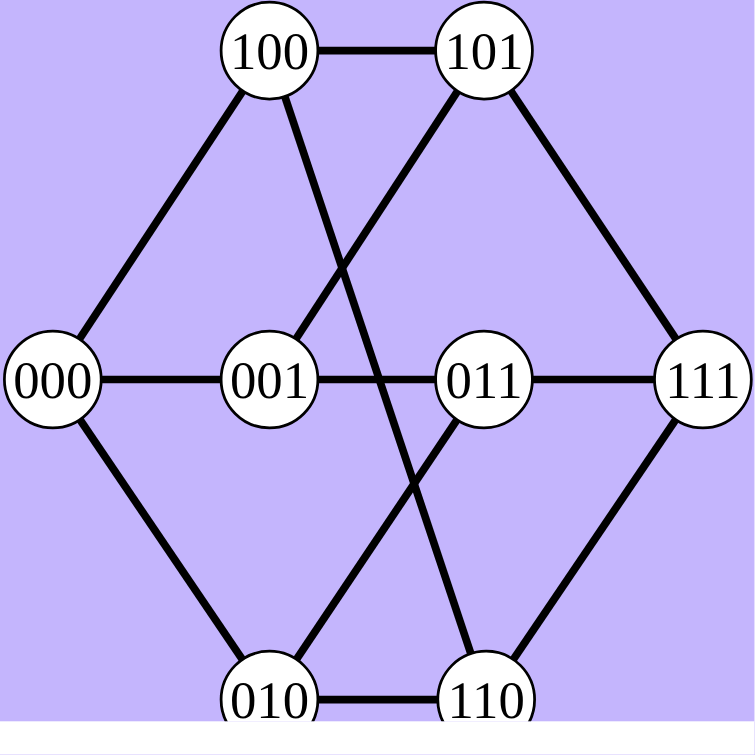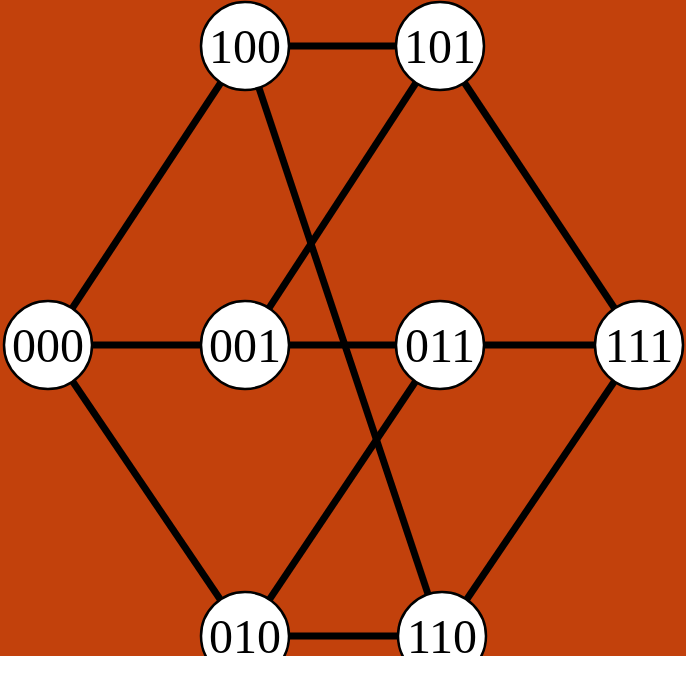--- a/index.html
+++ b/index.html
@@ -3,21 +3,21 @@
 <meta charset="utf-8">
 <style>
   html, body {
     margin: 0;
     padding: 0;
     background: #ffffff;
   }
   .figure-wrap {
     width: 686px;
     height: 656px;
-    background: #c2410c;
+    background: #c4b5fd;
     overflow: hidden;
   }
   svg text {
     font-family: "Liberation Serif", "DejaVu Serif", serif;
     user-select: none;
   }
 </style>
 </head>
 <body>
 

